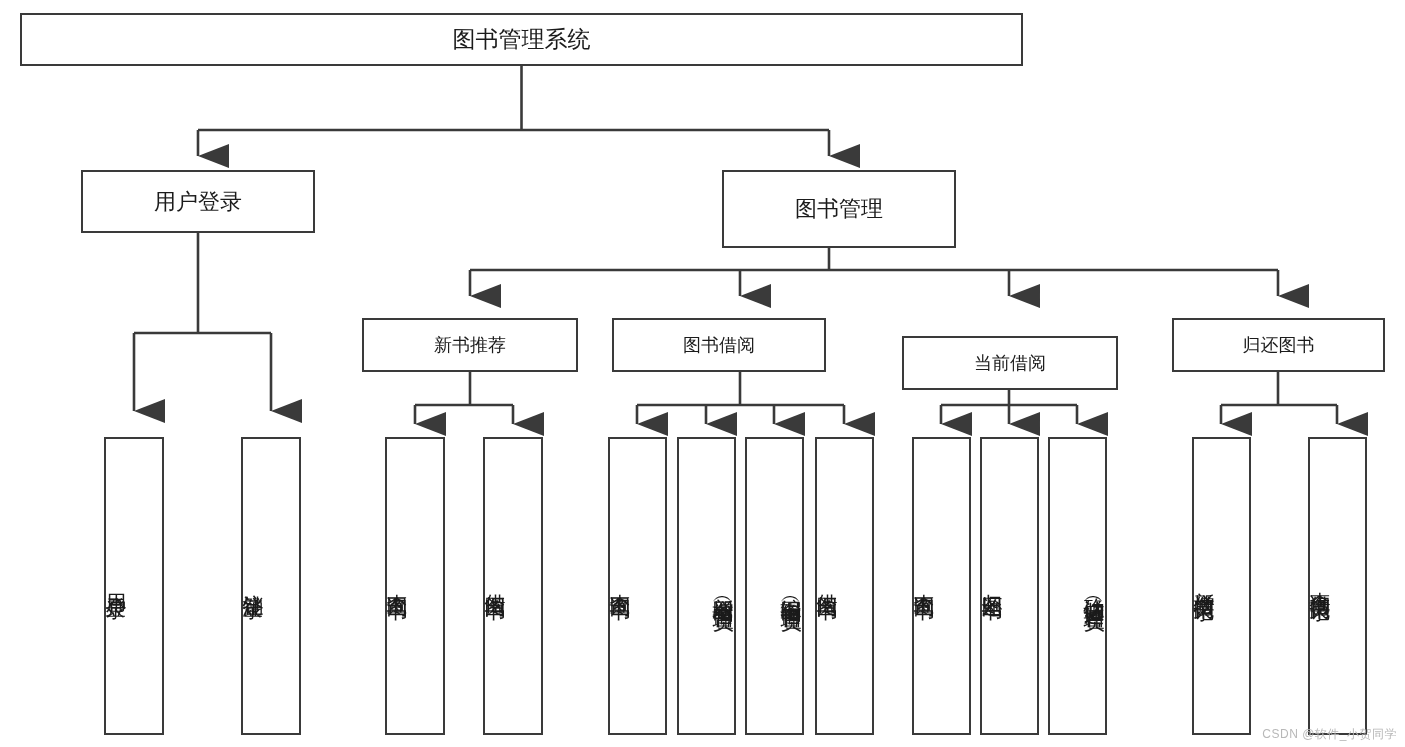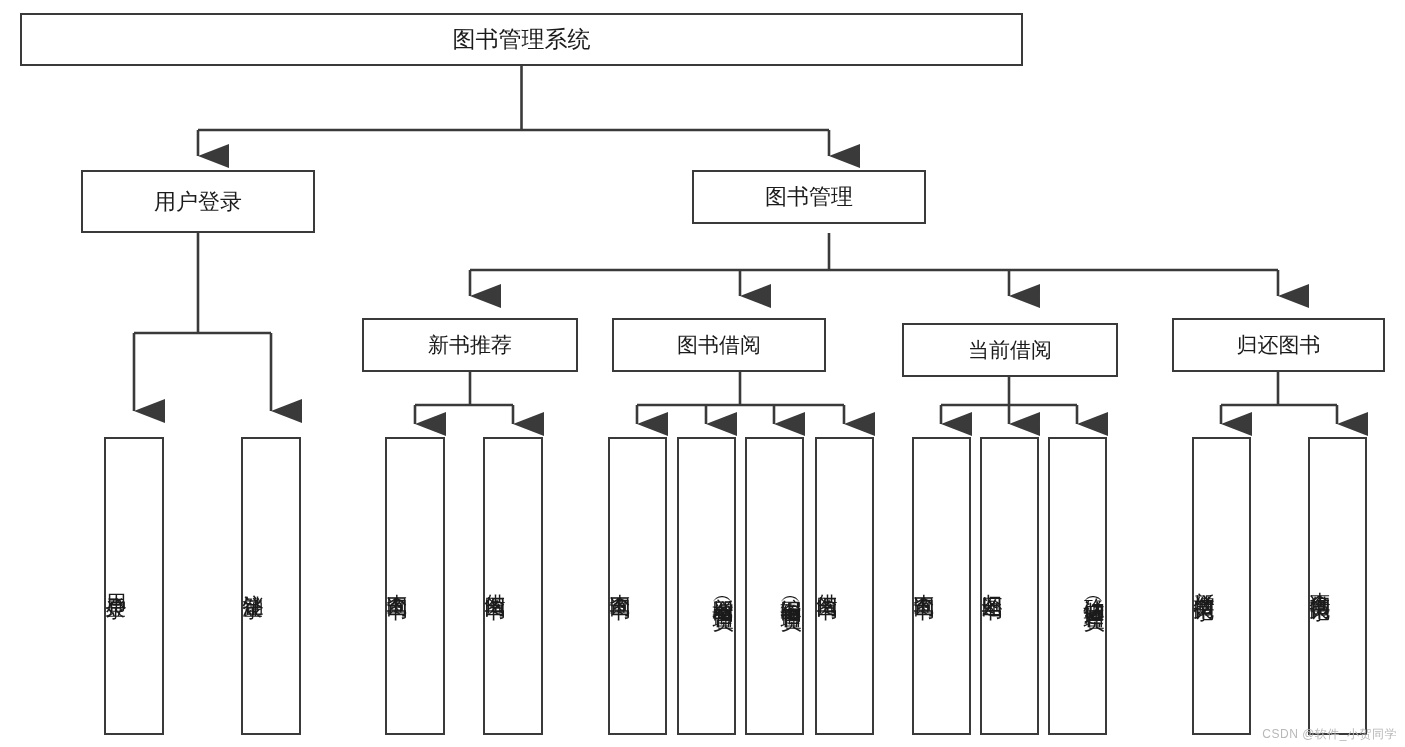--- a/index.html
+++ b/index.html
@@ -32,21 +32,21 @@
     background: #ffffff;
     border: 2.5px solid #3a3a3a;
     display: flex;
     align-items: center;
     justify-content: center;
     color: #1b1b1b;
     z-index: 2;
   }
   .node.root       { font-size: 23px; }
   .node.branch     { font-size: 22px; }
-  .node.sub        { font-size: 21px; }
+  .node.sub        { font-size: 18px; }
   .node.leaf {
     font-size: 21px;
     writing-mode: vertical-rl;
     text-orientation: upright;
     letter-spacing: 2px;
     align-items: flex-start;
     justify-content: center;
     padding-top: 8px;
     line-height: 1;
   }
@@ -137,33 +137,33 @@
   </svg>
 
   <div class="node root" style="left:20px; top:13px; width:1003px; height:53px;">
     <span class="label">图书管理系统</span>
   </div>
 
   <div class="node branch" style="left:81px; top:170px; width:234px; height:63px;">
     <span class="label">用户登录</span>
   </div>
 
-  <div class="node branch" style="left:692px; top:170px; width:234px; height:54px;">
+  <div class="node branch" style="left:722px; top:170px; width:234px; height:78px;">
     <span class="label">图书管理</span>
   </div>
 
   <div class="node sub" style="left:362px; top:318px; width:216px; height:54px;">
     <span class="label">新书推荐</span>
   </div>
 
   <div class="node sub" style="left:612px; top:318px; width:214px; height:54px;">
     <span class="label">图书借阅</span>
   </div>
 
-  <div class="node sub" style="left:902px; top:323px; width:216px; height:54px;">
+  <div class="node sub" style="left:902px; top:336px; width:216px; height:54px;">
     <span class="label">当前借阅</span>
   </div>
 
   <div class="node sub" style="left:1172px; top:318px; width:213px; height:54px;">
     <span class="label">归还图书</span>
   </div>
 
   <div class="node leaf bottom-anchor" style="left:104px; top:437px; width:60px; height:298px;">
     <span class="label">用户登录</span>
   </div>

